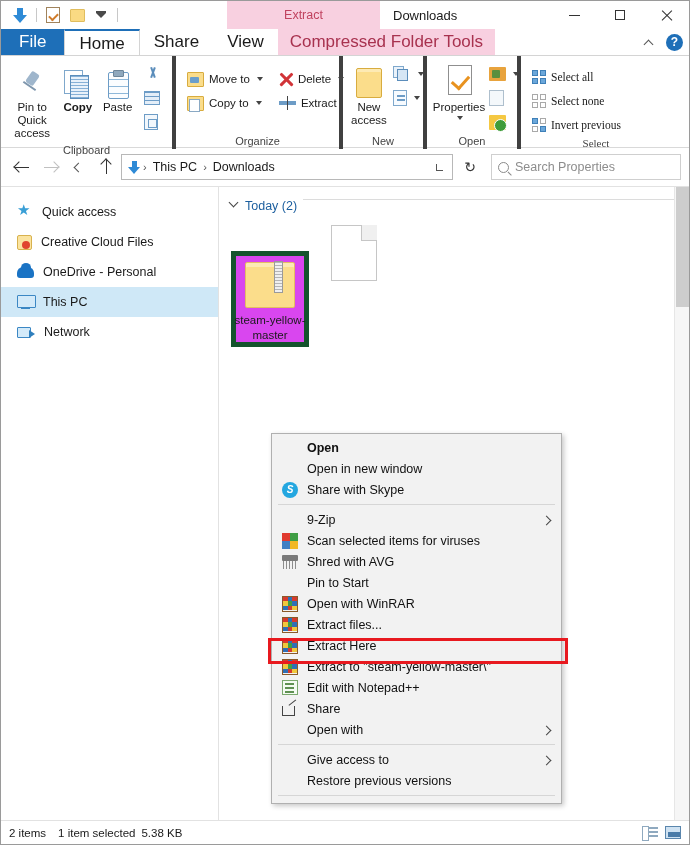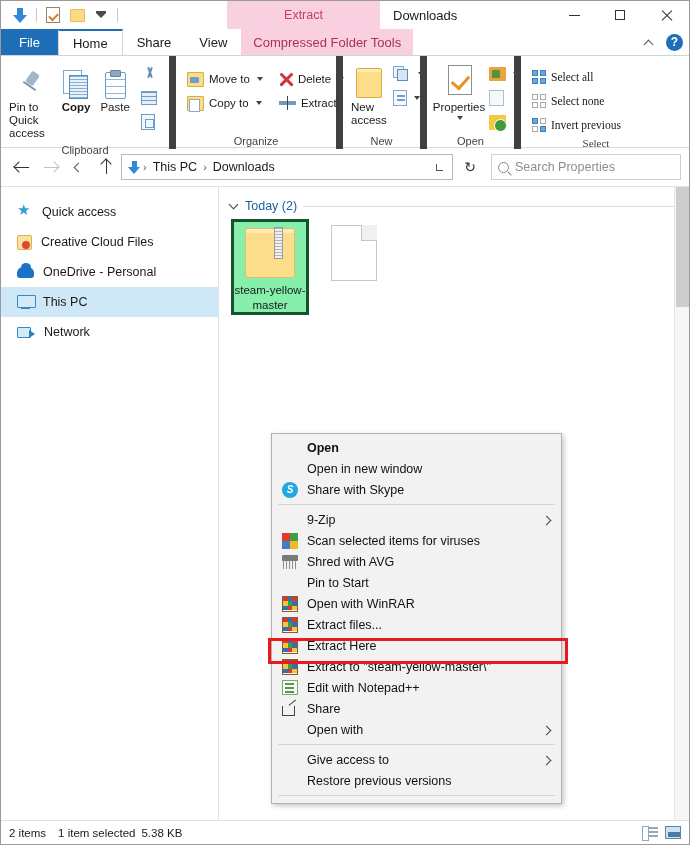--- a/index.html
+++ b/index.html
@@ -106,21 +106,21 @@
 
   
   .tabstrip {
     height: 26px; flex: 0 0 26px;
     display: flex; align-items: flex-end;
     background: #ffffff; position: relative;
   }
   .tab {
     height: 26px; padding: 0 14px;
     display: flex; align-items: center;
-    font-size: 13px; color: #1a1a1a;
+    font-size: 17px; color: #1a1a1a;
     background: transparent;
     text-align: center;
   }
   .tab.file {
     background: #1e6fb8; color: #fff;
     padding: 0 18px; height: 26px;
   }
   .tab.active {
     background: #ffffff;
     border-top: 2px solid #1e6fb8;
@@ -156,36 +156,36 @@
   .ribbon {
     flex: 0 0 93px; height: 93px;
     background: #ffffff;
     border-top: 1px solid #d4d4d4;
     border-bottom: 1px solid #d9d9d9;
     display: flex; position: relative;
   }
   .rgroup {
     display: flex; flex-direction: column;
     height: 93px; position: relative;
-    border-right: 7px solid #404040;
+    border-right: 4px solid #404040;
   }
   .rgroup:last-child { border-right: none; font-family: Liberation Serif, serif; }
   .rgroup-body {
     flex: 1; display: flex; align-items: flex-start;
     padding: 5px 6px 0 6px; gap: 2px;
   }
   .rgroup-label {
     height: 17px; text-align: center;
     font-size: 11px; color: #444;
     display: flex; align-items: center; justify-content: center;
   }
   .bigbtn {
     display: flex; flex-direction: column; align-items: center;
     width: 60px; padding: 3px 2px;
-    font-size: 11.5px; color: #1a1a1a; line-height: 1.15;
+    font-size: 11.5px; color: #1a1a1a; text-align: center; line-height: 1.15;
   }
   .bigbtn .ic { height: 34px; display: flex; align-items: flex-end; justify-content: center; margin-bottom: 3px;}
   .smallcol { display: flex; flex-direction: column; gap: 2px; padding-top: 2px; }
   .smallbtn {
     display: flex; align-items: center; gap: 5px;
     height: 22px; padding: 0 5px;
     font-size: 11.5px; color: #1a1a1a; white-space: nowrap;
   }
   .micro-caret {
     width: 0; height: 0; margin-left: 2px;
@@ -518,38 +518,38 @@
     width: 0; height: 0;
     border-top: 4px solid transparent; border-bottom: 4px solid transparent;
     border-left: 6px solid #2f7fbd;
   }
 
   .content {
     flex: 1; background: #fff; position: relative;
     padding: 12px 0 0 10px; overflow: hidden;
   }
   .grouphdr {
-    display: flex; align-items: center; gap: 6px;
+    display: flex; gap: 6px;
     font-size: 12.5px; color: #1b5e9e; margin-bottom: 6px;
   }
   .grp-chev { width: 10px; height: 10px; position: relative; }
   .grp-chev::before {
     content: ""; position: absolute; left: 1px; top: 0px;
     width: 6px; height: 6px;
     border-right: 1.4px solid #444; border-bottom: 1.4px solid #444;
     transform: rotate(45deg);
   }
   .grp-line { flex: 1; height: 1px; background: #dcdcdc; margin-right: 12px; }
   .tiles { display: flex; gap: 6px; padding-left: 2px; }
   .tile {
     width: 78px; height: 96px;
     display: flex; flex-direction: column; align-items: center;
     padding-top: 6px;
   }
-  .tile.selected { background: #86efac; border: 3px solid #14532d; }
+  .tile.selected { background: #d946ef; border: 5px solid #14532d; margin-top: 32px; }
   .zip-ic {
     width: 50px; height: 55px; background: #fbdd8b;
     border: 1px solid #e3bd63; border-radius: 2px;
     position: relative; box-shadow: inset 0 4px 0 #fdeab4;
   }
   .zip-ic::before {
     content: ""; position: absolute; right: 11px; top: -2px;
     width: 7px; height: 30px; background: #d8d8d8;
     border: 1px solid #9a9a9a;
     background-image: repeating-linear-gradient(to bottom, #b5b5b5 0 1px, #efefef 1px 3px);

